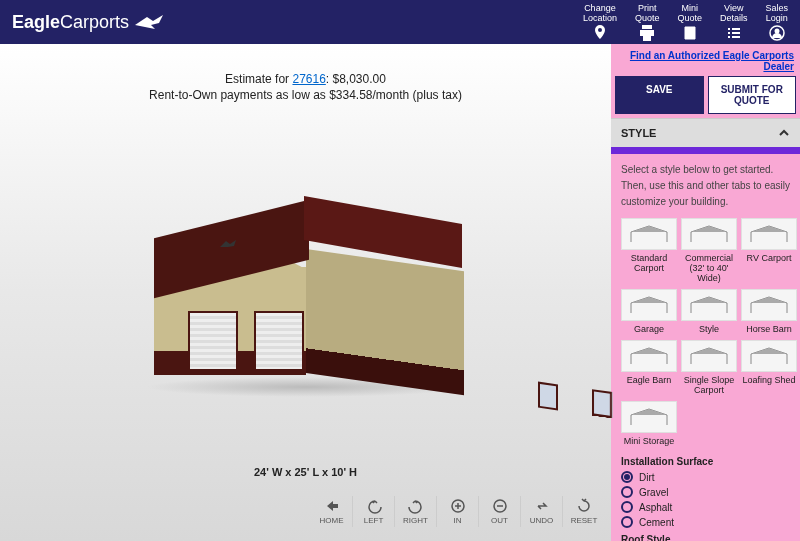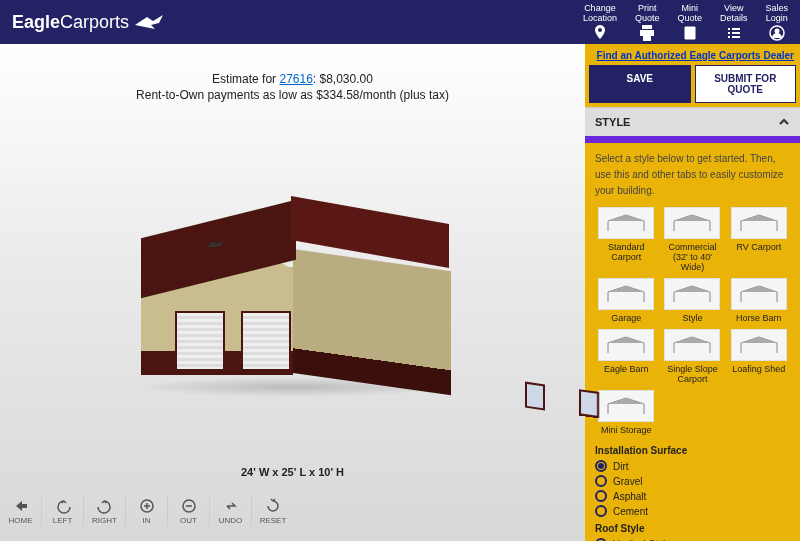--- a/index.html
+++ b/index.html
@@ -11,25 +11,25 @@
 .header-actions{margin-left:auto;display:flex;gap:18px}
 .ha{display:flex;flex-direction:column;align-items:center;font-size:9px;line-height:10px;cursor:pointer}
 .ha svg{margin-top:2px}
 .main{display:flex;height:497px}
 .viewer{flex:1;position:relative;background:linear-gradient(#fff 0%,#e8e8e8 50%,#d8d8d8 100%);display:flex;flex-direction:column}
 .est{text-align:center;margin-top:28px;font-size:12px}
 .est a{color:#0066cc;text-decoration:underline}
 .rto{text-align:center;font-size:12px;margin-top:2px}
 .render{flex:1;display:flex;align-items:center;justify-content:center}
 .dims{text-align:center;font-size:11px;font-weight:700;margin-bottom:10px}
-.ctrlbar{display:flex;justify-content:flex-start;gap:0;padding:8px 0 14px;background:transparent}
+.ctrlbar{display:flex;justify-content:flex-end;gap:0;padding:8px 6px 14px;background:transparent}
 .cbtn{display:flex;flex-direction:column;align-items:center;font-size:8px;color:#555;width:42px;cursor:pointer;border-right:1px solid #ccc;padding:2px 0}
 .cbtn:last-child{border-right:none}
 .cbtn svg{margin-bottom:2px}
-.side{width:215px;display:flex;flex-direction:column;background:#eab308}
+.side{width:189px;display:flex;flex-direction:column;background:#f9a8d4}
 .dealer{text-align:right;padding:6px 6px 4px;font-size:10px;font-weight:700}
 .dealer a{color:#0033cc;text-decoration:underline}
 .btns{display:flex;gap:4px;padding:0 4px 4px}
 .btn{flex:1;padding:7px 0;font-size:10px;font-weight:700;text-align:center;cursor:pointer;border:1px solid #232265}
 .btn-save{background:#232265;color:#fff}
 .btn-quote{background:#fff;color:#232265}
 .acc{border-top:1px solid #ccc;border-bottom:7px solid #6d28d9;background:#ddd;padding:8px 10px;font-size:11px;font-weight:700;display:flex;justify-content:space-between;align-items:center;cursor:pointer}
 .panel{padding:8px 10px;overflow-y:auto;flex:1}
 .hint{font-size:10px;color:#444;line-height:16px;margin-bottom:8px}
 .grid{display:grid;grid-template-columns:repeat(3,1fr);gap:6px 4px;margin-bottom:10px}

